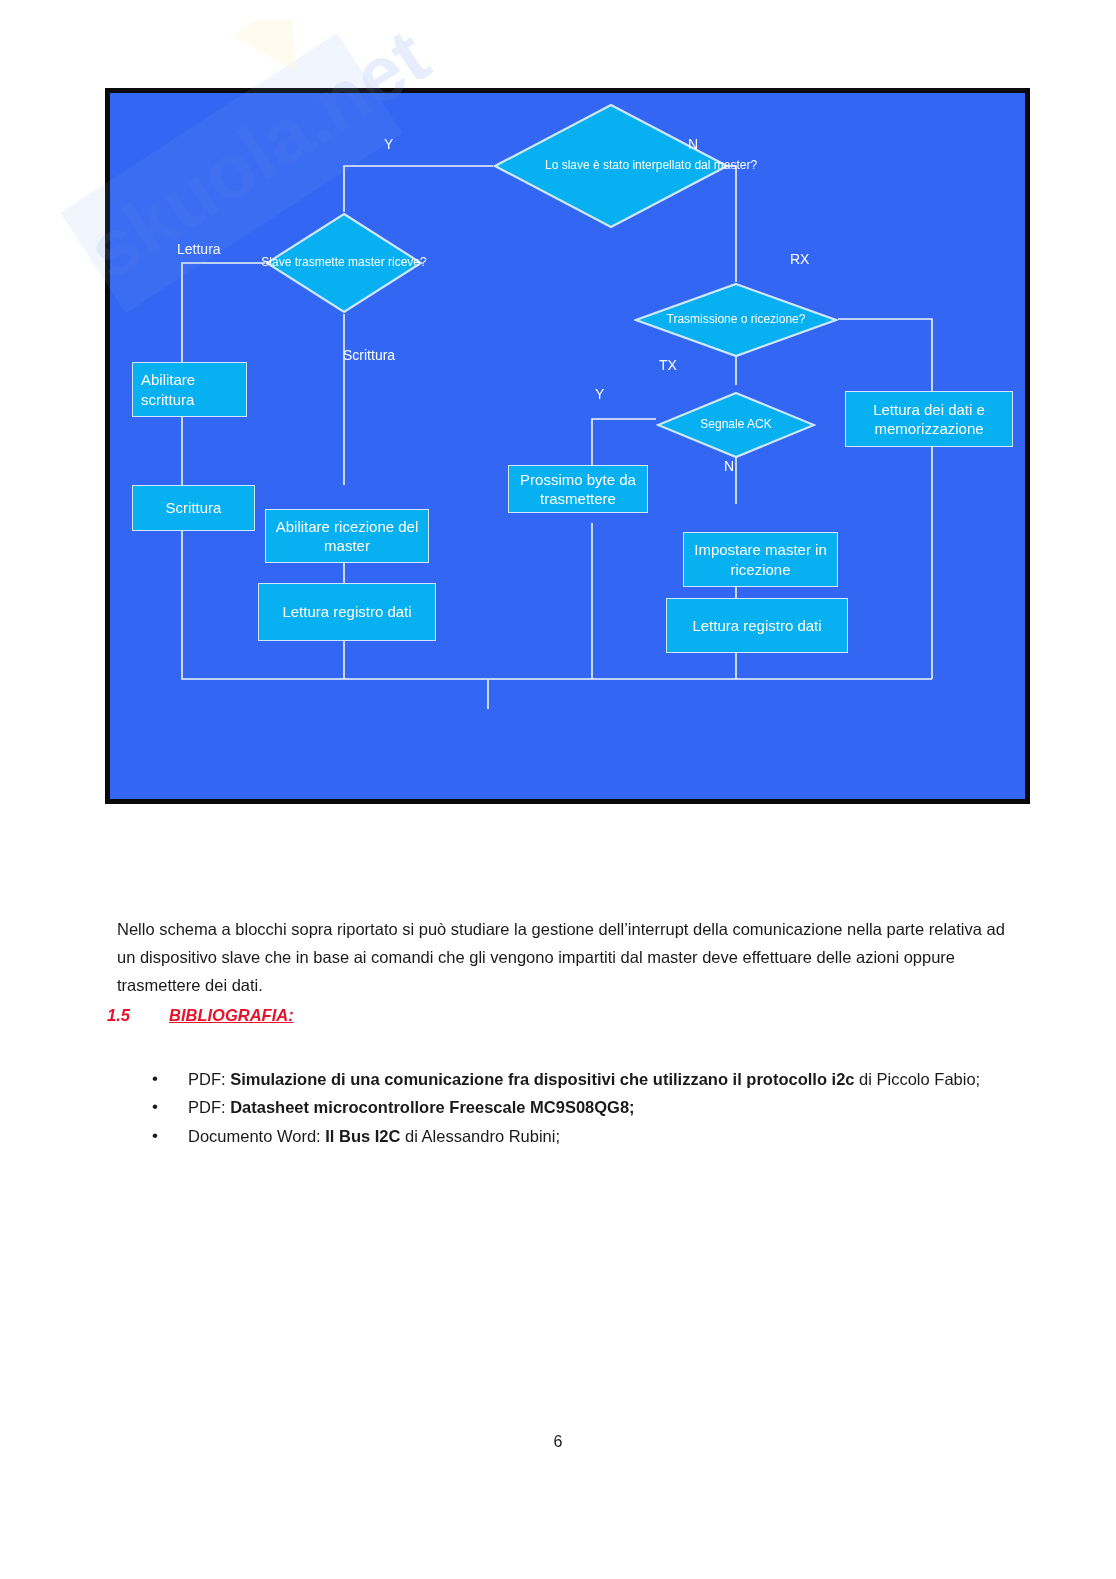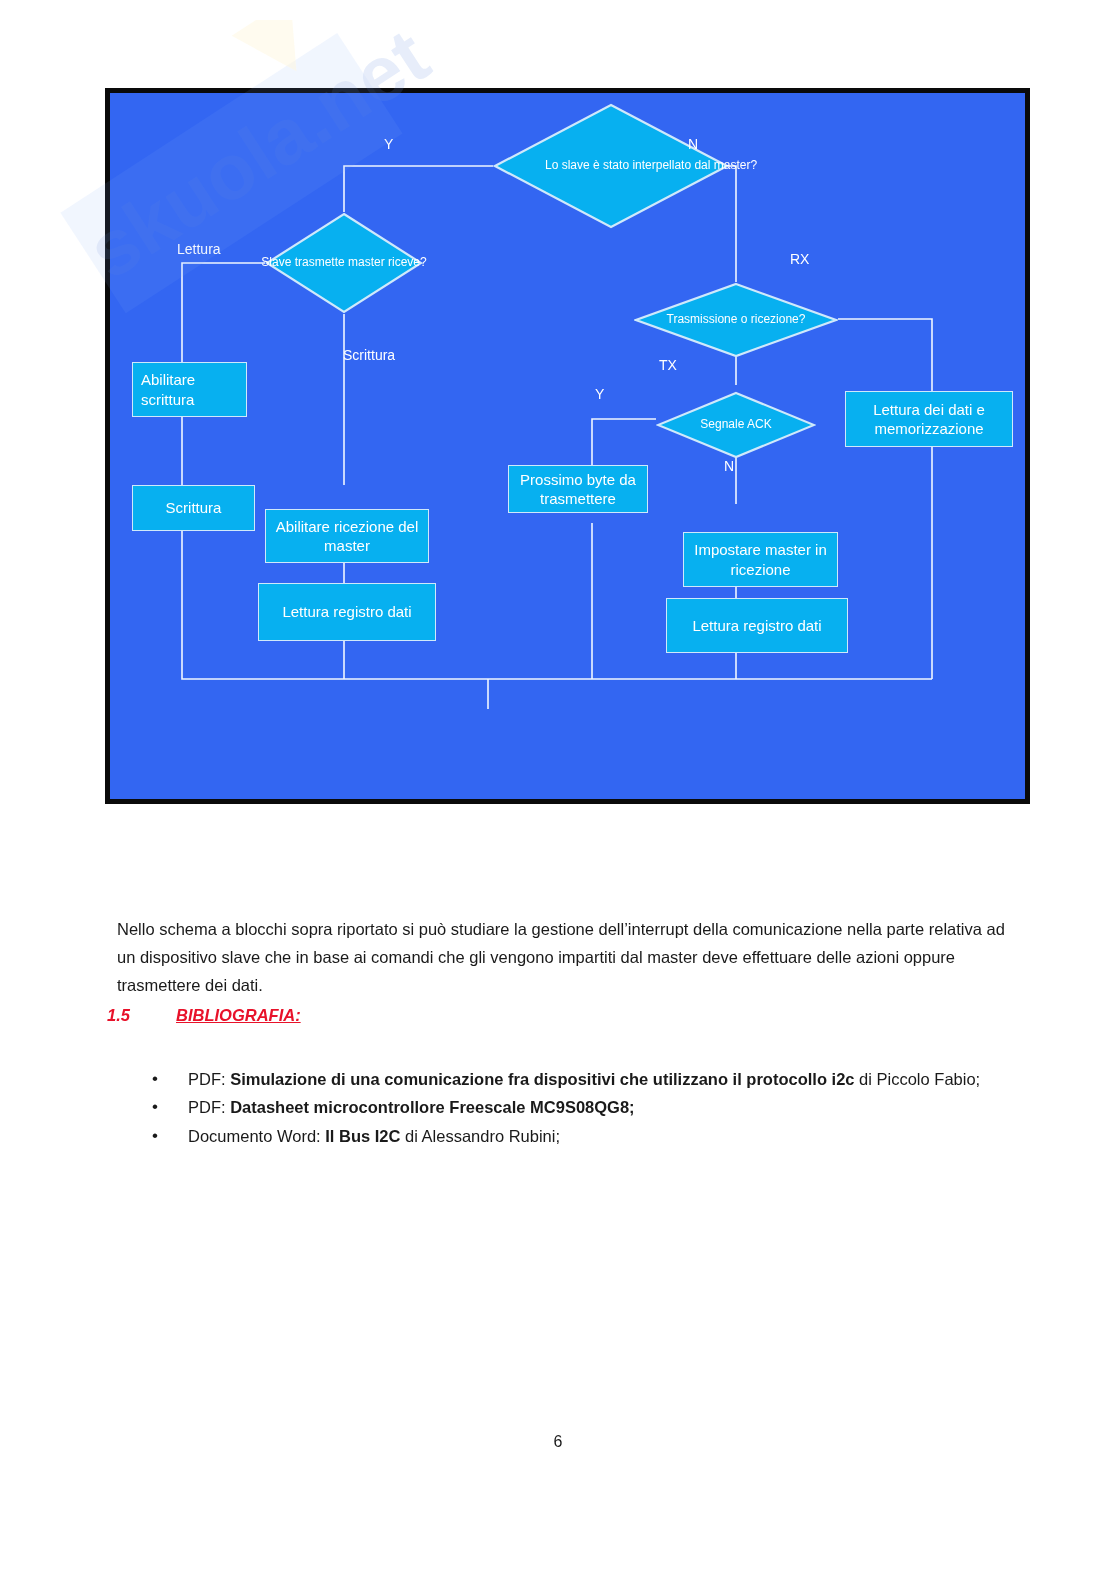--- a/index.html
+++ b/index.html
@@ -132,21 +132,21 @@
   }
   #section-heading {
     position: absolute;
     left: 107px;
     top: 1006px;
     font-size: 16.5px;
     color: #e8122a;
     font-style: italic;
     font-weight: 600;
     display: flex;
-    gap: 7px;
+    gap: 0px;
   }
   #section-heading .num { width: 62px; display: inline-block; }
   #section-heading .ttl { text-decoration: underline; }
 
   #biblio-list {
     position: absolute;
     left: 138px;
     top: 1053px;
     width: 860px;
     margin: 12px;

